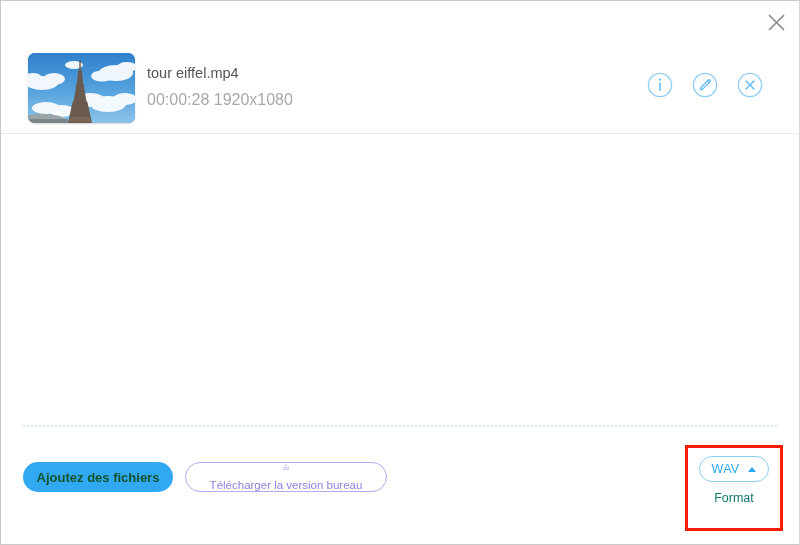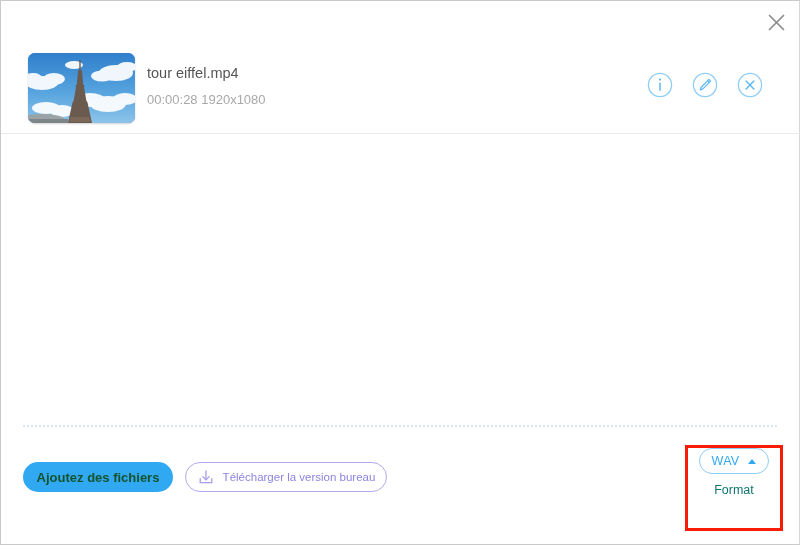--- a/index.html
+++ b/index.html
@@ -71,21 +71,21 @@
     top: 20px;
   }
   #file-name {
     font-size: 14.5px;
     color: #555555;
     line-height: 20px;
     white-space: nowrap;
   }
   #file-specs {
     margin-top: 9px;
-    font-size: 13px;
+    font-size: 16px;
     color: #a8a8a8;
     line-height: 15px;
     white-space: nowrap;
   }
 
   #file-actions {
     position: absolute;
     right: 38px;
     top: 28px;
     display: flex;
@@ -147,20 +147,21 @@
     height: 30px;
     border-radius: 15px;
     border: 1px solid #b3a9f0;
     background: #ffffff;
     display: flex;
     align-items: center;
     justify-content: center;
     gap: 8px;
     cursor: pointer;
     box-sizing: border-box;
+    flex-direction: column;
   }
   #download-desktop-label {
     font-size: 11.5px;
     color: #8b84e0;
     white-space: nowrap;
   }
 
   
   #toolbar-right {
     position: absolute;
@@ -177,20 +178,21 @@
     margin-top: 2px;
   }
   .tool-cell {
     position: relative;
     width: 92px;
     height: 80px;
     display: flex;
     flex-direction: column;
     align-items: center;
     justify-content: flex-start;
+    padding-top: 8px;
     box-sizing: border-box;
     cursor: pointer;
   }
   .tool-cell.boxed {
     outline: 3px solid #f81b06;
     outline-offset: 0px;
   }
   .tool-label {
     font-size: 12.5px;
     color: #0f766e;

